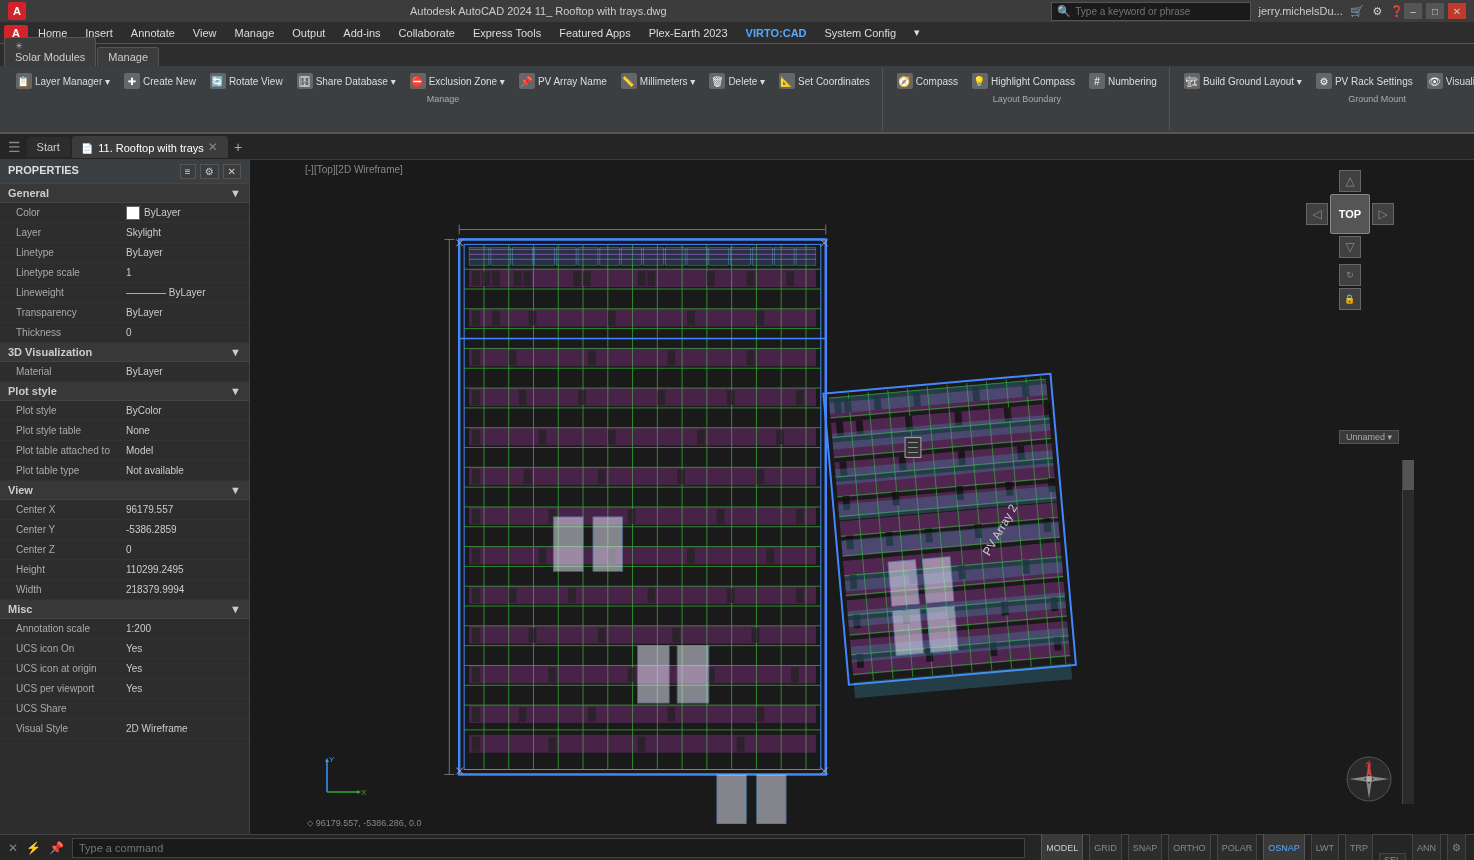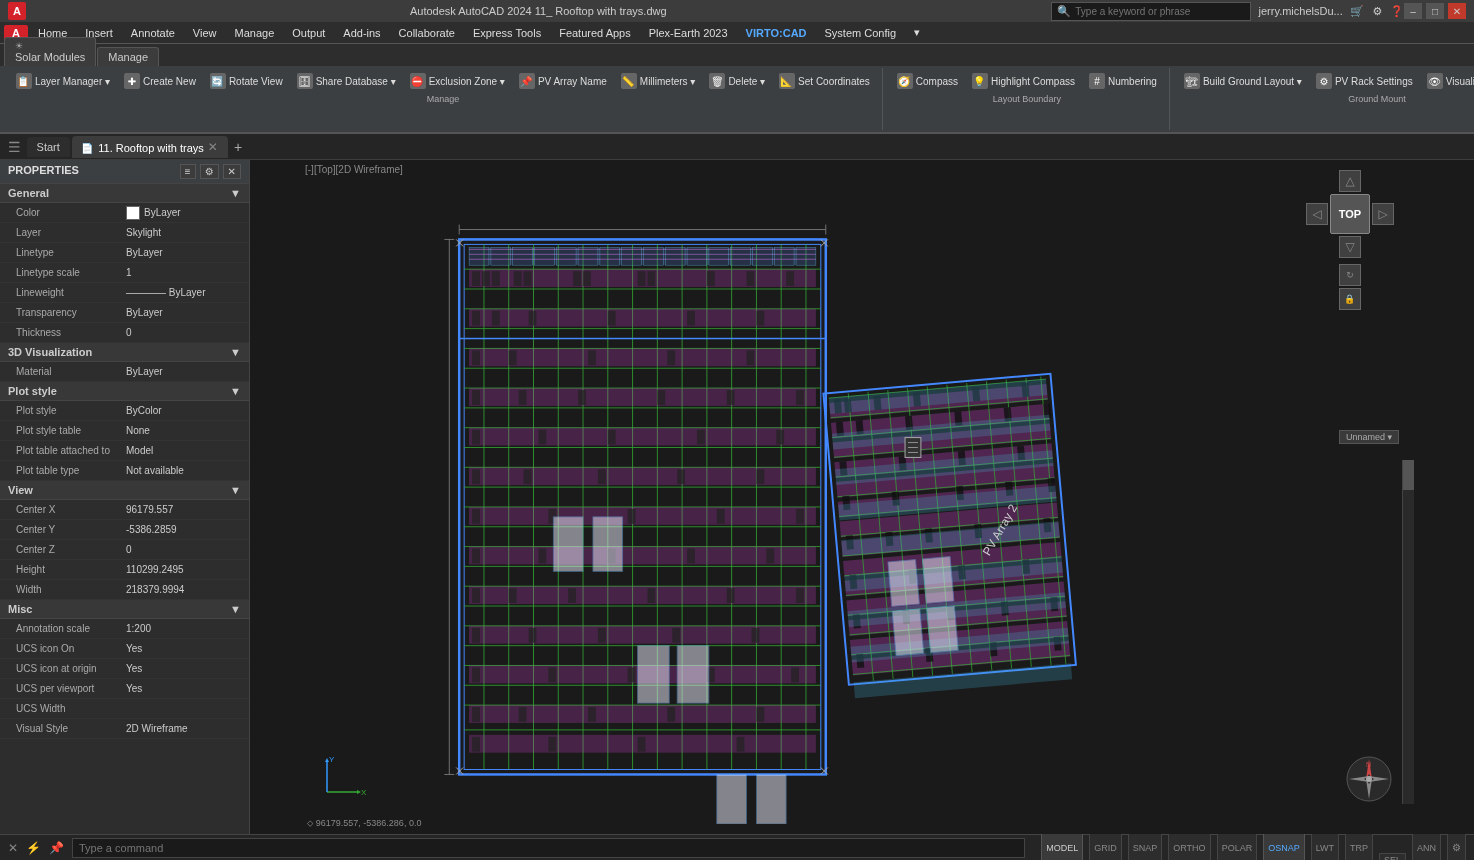--- a/index.html
+++ b/index.html
@@ -480,21 +480,21 @@
     </div>
     <div class="prop-row">
       <span class="prop-label">UCS icon at origin</span>
       <span class="prop-value">Yes</span>
     </div>
     <div class="prop-row">
       <span class="prop-label">UCS per viewport</span>
       <span class="prop-value">Yes</span>
     </div>
     <div class="prop-row">
-      <span class="prop-label">UCS Width</span>
+      <span class="prop-label">UCS Share</span>
       <span class="prop-value"></span>
     </div>
     <div class="prop-row">
       <span class="prop-label">Visual Style</span>
       <span class="prop-value">2D Wireframe</span>
     </div>
   </div>
 
   <div id="canvas-area">
     <div id="viewport-label">[-][Top][2D Wireframe]</div>

